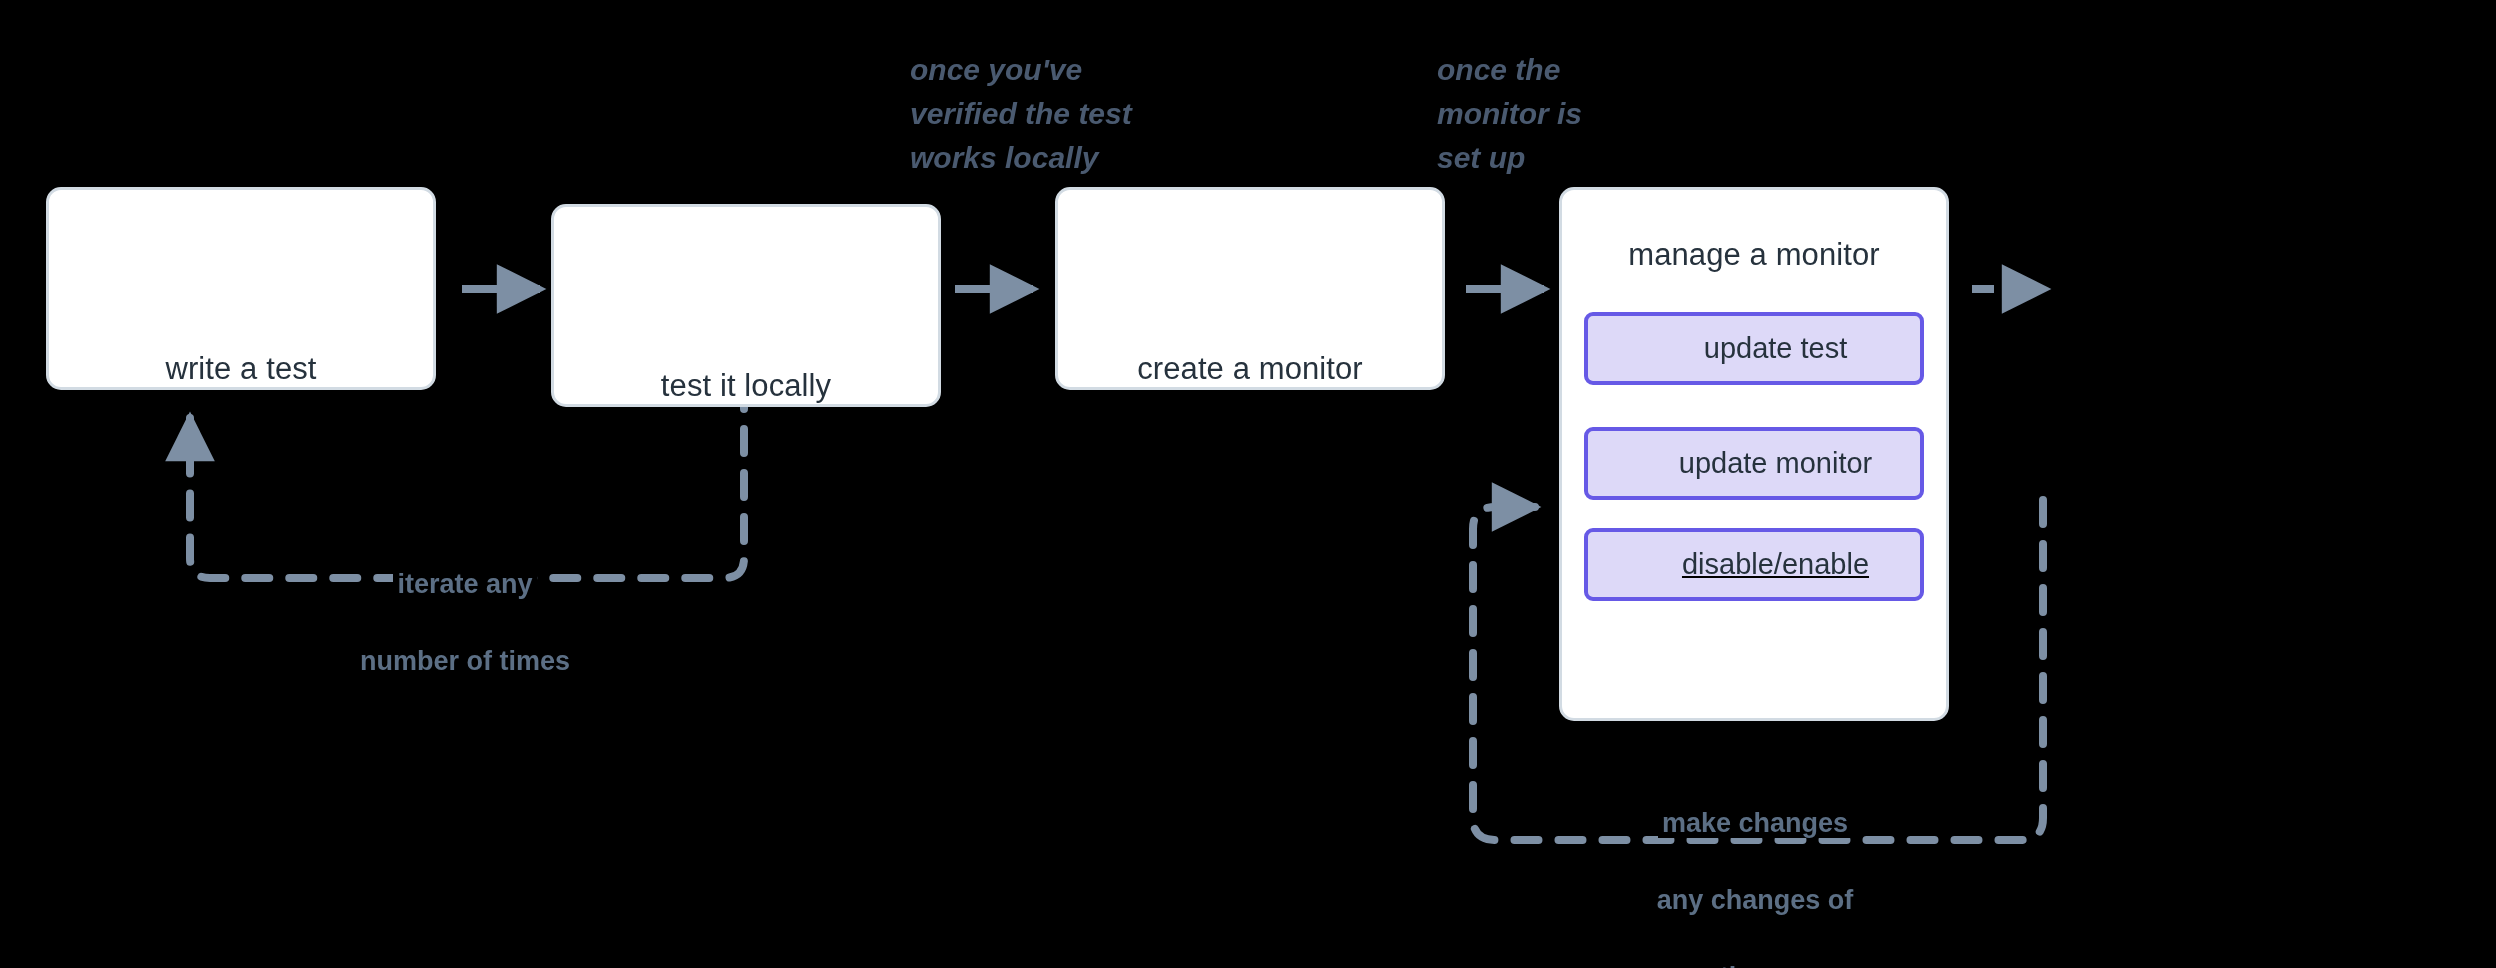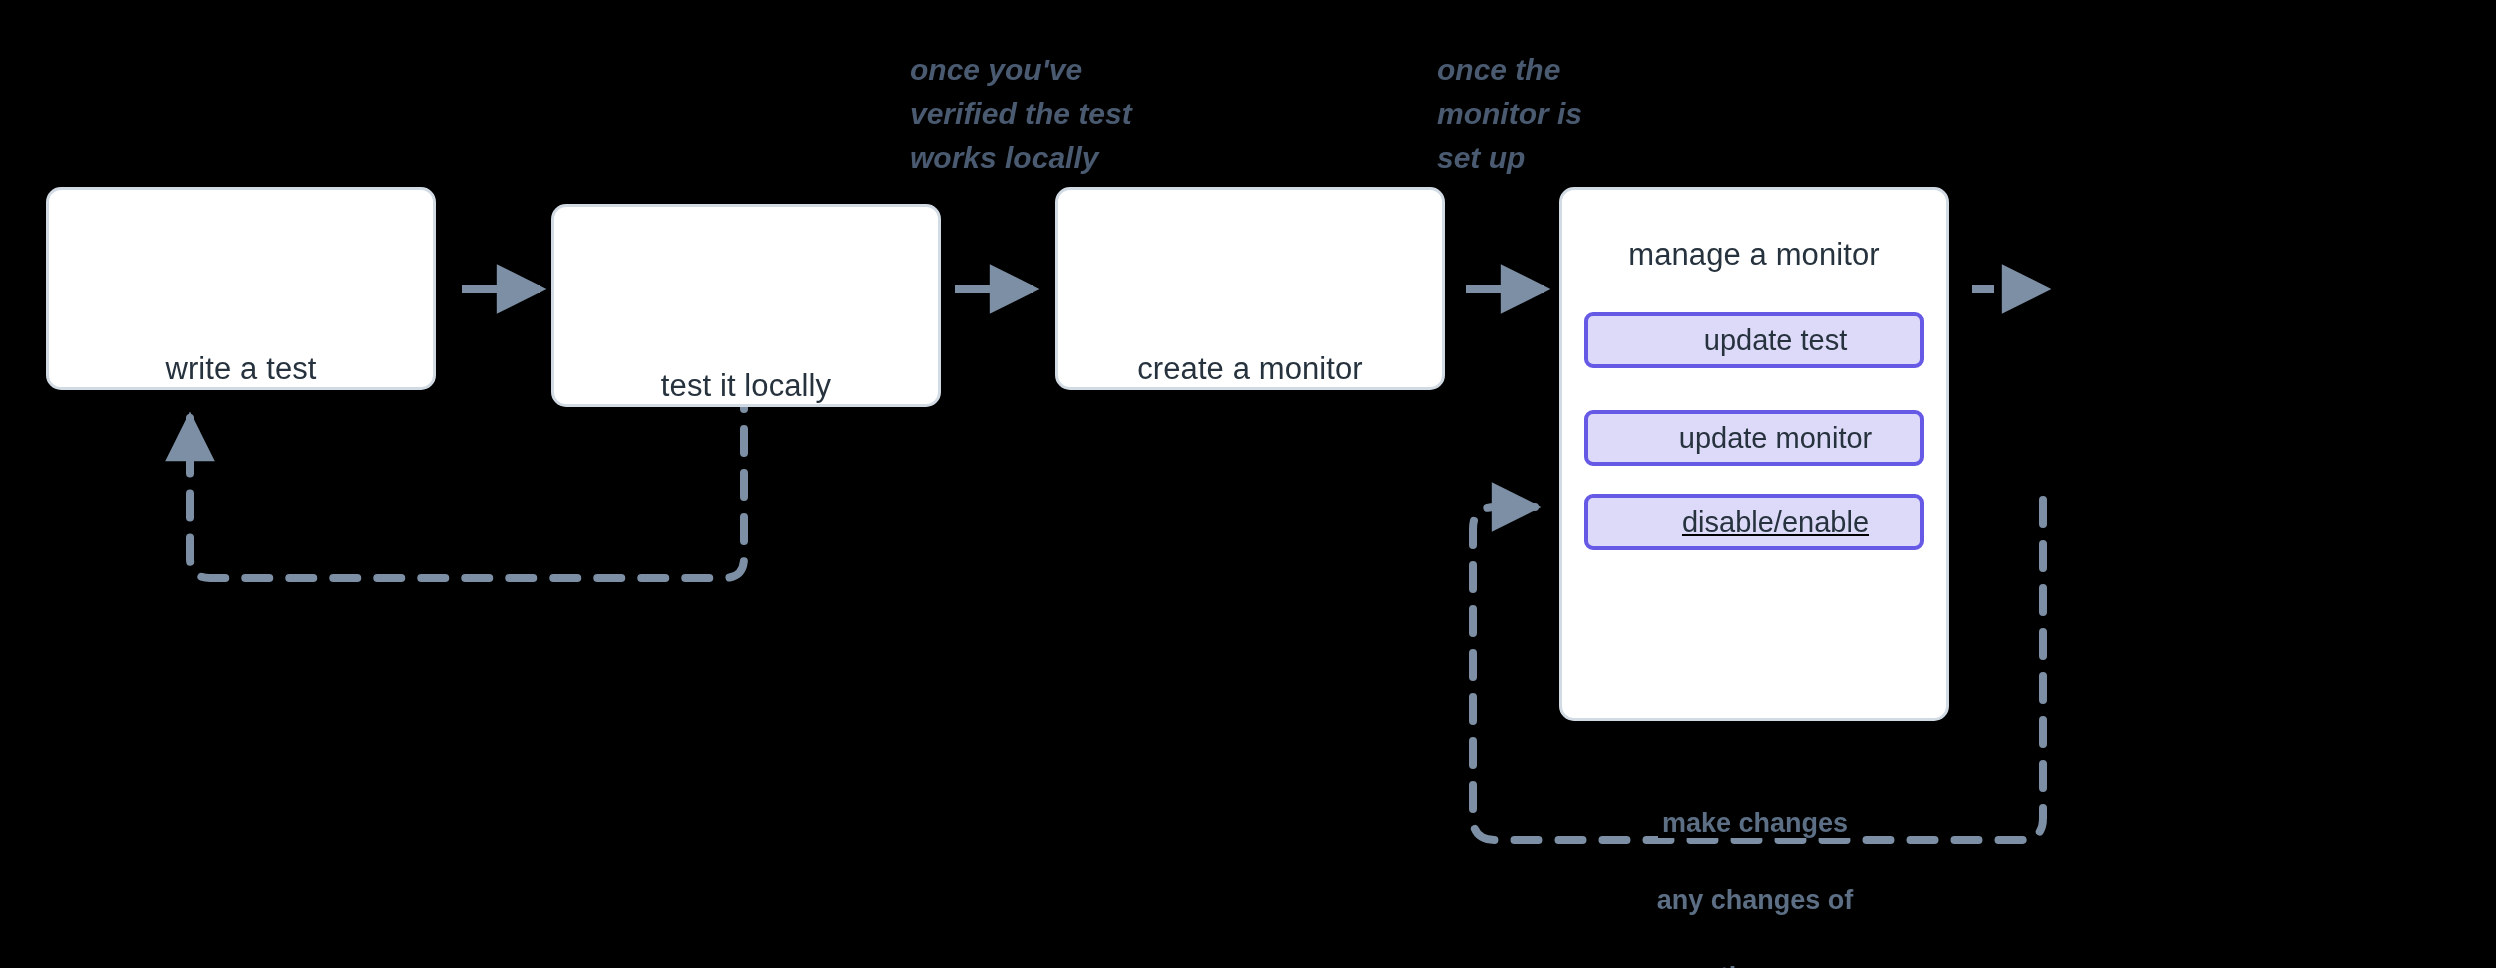--- a/index.html
+++ b/index.html
@@ -45,21 +45,21 @@
   }
   .node.grouped {
     padding-top: 46px;
   }
   .subnode {
     box-sizing: border-box;
     background: #ddd9f8;
     border: 4px solid #6659e6;
     border-radius: 9px;
     width: 340px;
-    height: 56px;
+    height: 73px;
     display: flex;
     align-items: center;
     justify-content: center;
     padding-left: 43px;
   }
   .subnode-label {
     color: #26323d;
     font-size: 29px;
     white-space: nowrap;
   }
@@ -140,20 +140,24 @@
 
 
   <div class="annotation" style="left:910px; top:48px;">once you've
 verified the test
 works locally</div>
 
   <div class="annotation" style="left:1437px; top:48px;">once the
 monitor is
 set up</div>
 
+  <div class="loop-label" style="left:330px; top:527px; width:270px;">
+    <span>iterate any</span><br>
+    <span>number of times</span>
+  </div>
 
   <div class="loop-label" style="left:1615px; top:766px; width:280px;">
     <span>make changes</span><br>
     <span>any changes of</span><br>
     <span>times</span>
   </div>
 
 </div>
 
 </body></html>

